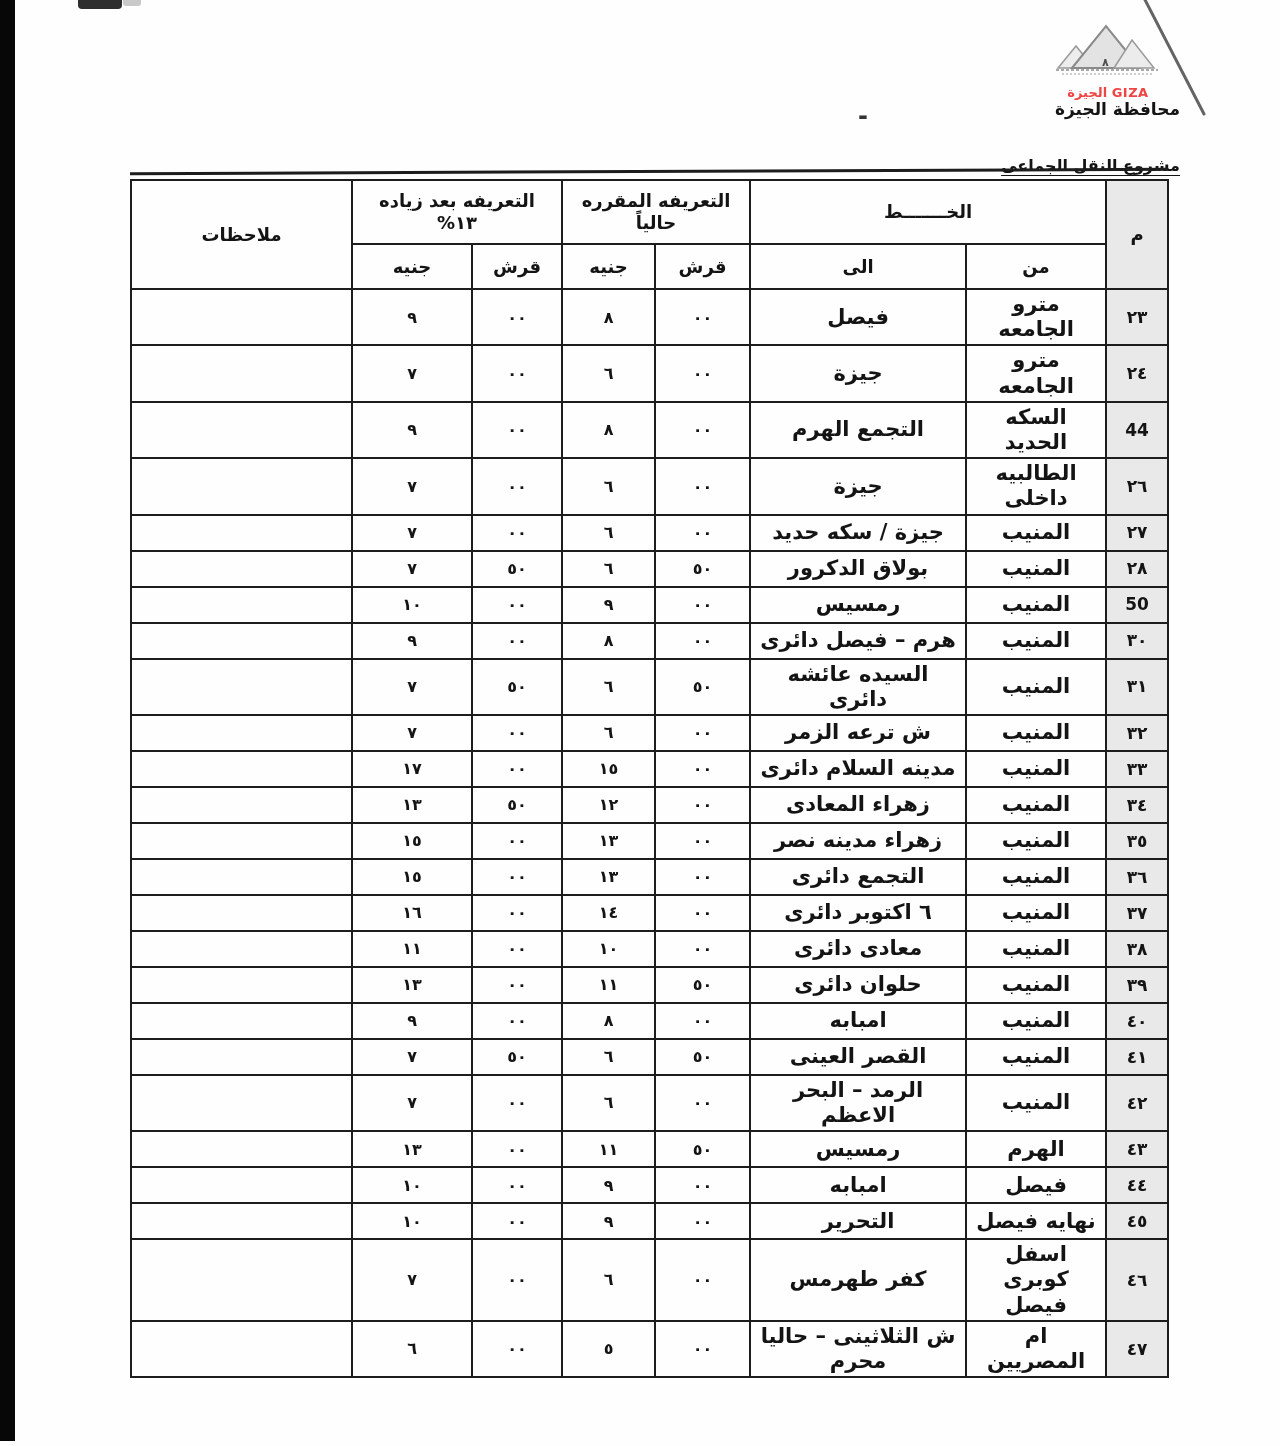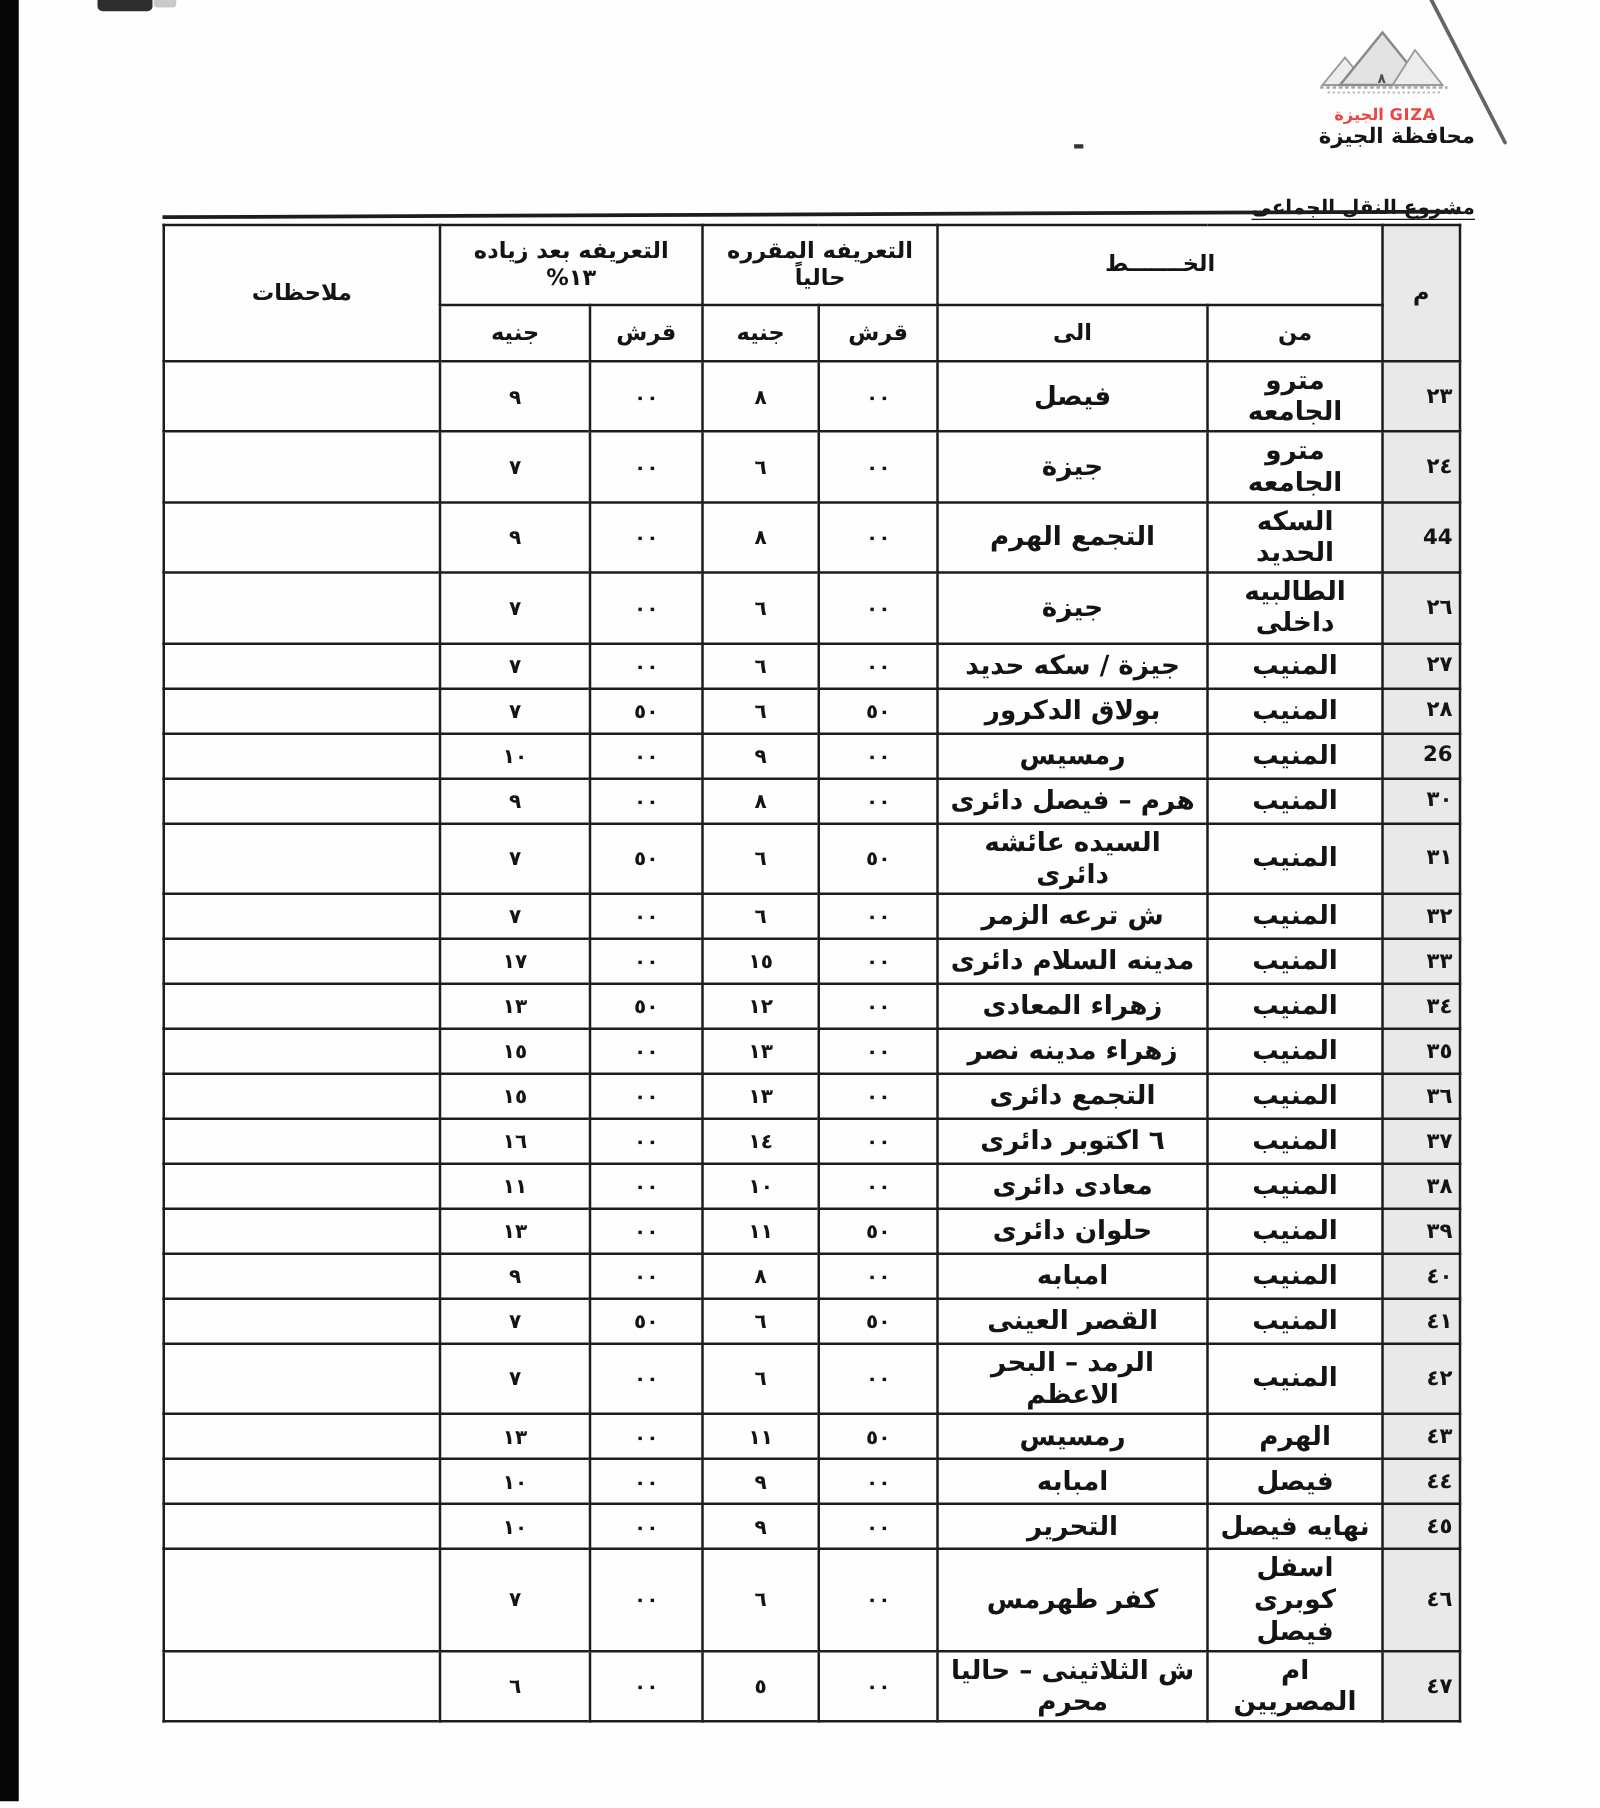--- a/index.html
+++ b/index.html
@@ -43,21 +43,21 @@
     padding:2px 5px;
     line-height:1.2;
   }
   .fare thead tr.h1 { height:64px; }
   .fare thead tr.h2 { height:45px; }
   .fare th { font-size:18px; }
   .fare tbody tr { height:36px; }
   .fare td { font-size:16px; }
   .fare td.cell-from, .fare td.cell-to { font-size:21px; }
   .col-num-cell { background:#e9e9e9; }
-  .fare td.col-num-cell { font-size:17px;text-align:right; }
+  .fare td.col-num-cell { font-size:17px; }
   .grp-line { display:block; }
 </style>
 </head>
 <body>
 
 <div class="page">
 
   <div class="scan-strip"></div>
   <div class="smudge-dark"></div>
   <div class="smudge-light"></div>
@@ -172,21 +172,21 @@
           <td class="col-num-cell">٢٨</td>
           <td class="cell-from">المنيب</td>
           <td class="cell-to">بولاق الدكرور</td>
           <td>٥٠</td>
           <td>٦</td>
           <td>٥٠</td>
           <td>٧</td>
           <td></td>
         </tr>
         <tr>
-          <td class="col-num-cell">26</td>
+          <td class="col-num-cell">50</td>
           <td class="cell-from">المنيب</td>
           <td class="cell-to">رمسيس</td>
           <td>٠٠</td>
           <td>٩</td>
           <td>٠٠</td>
           <td>١٠</td>
           <td></td>
         </tr>
         <tr>
           <td class="col-num-cell">٣٠</td>

